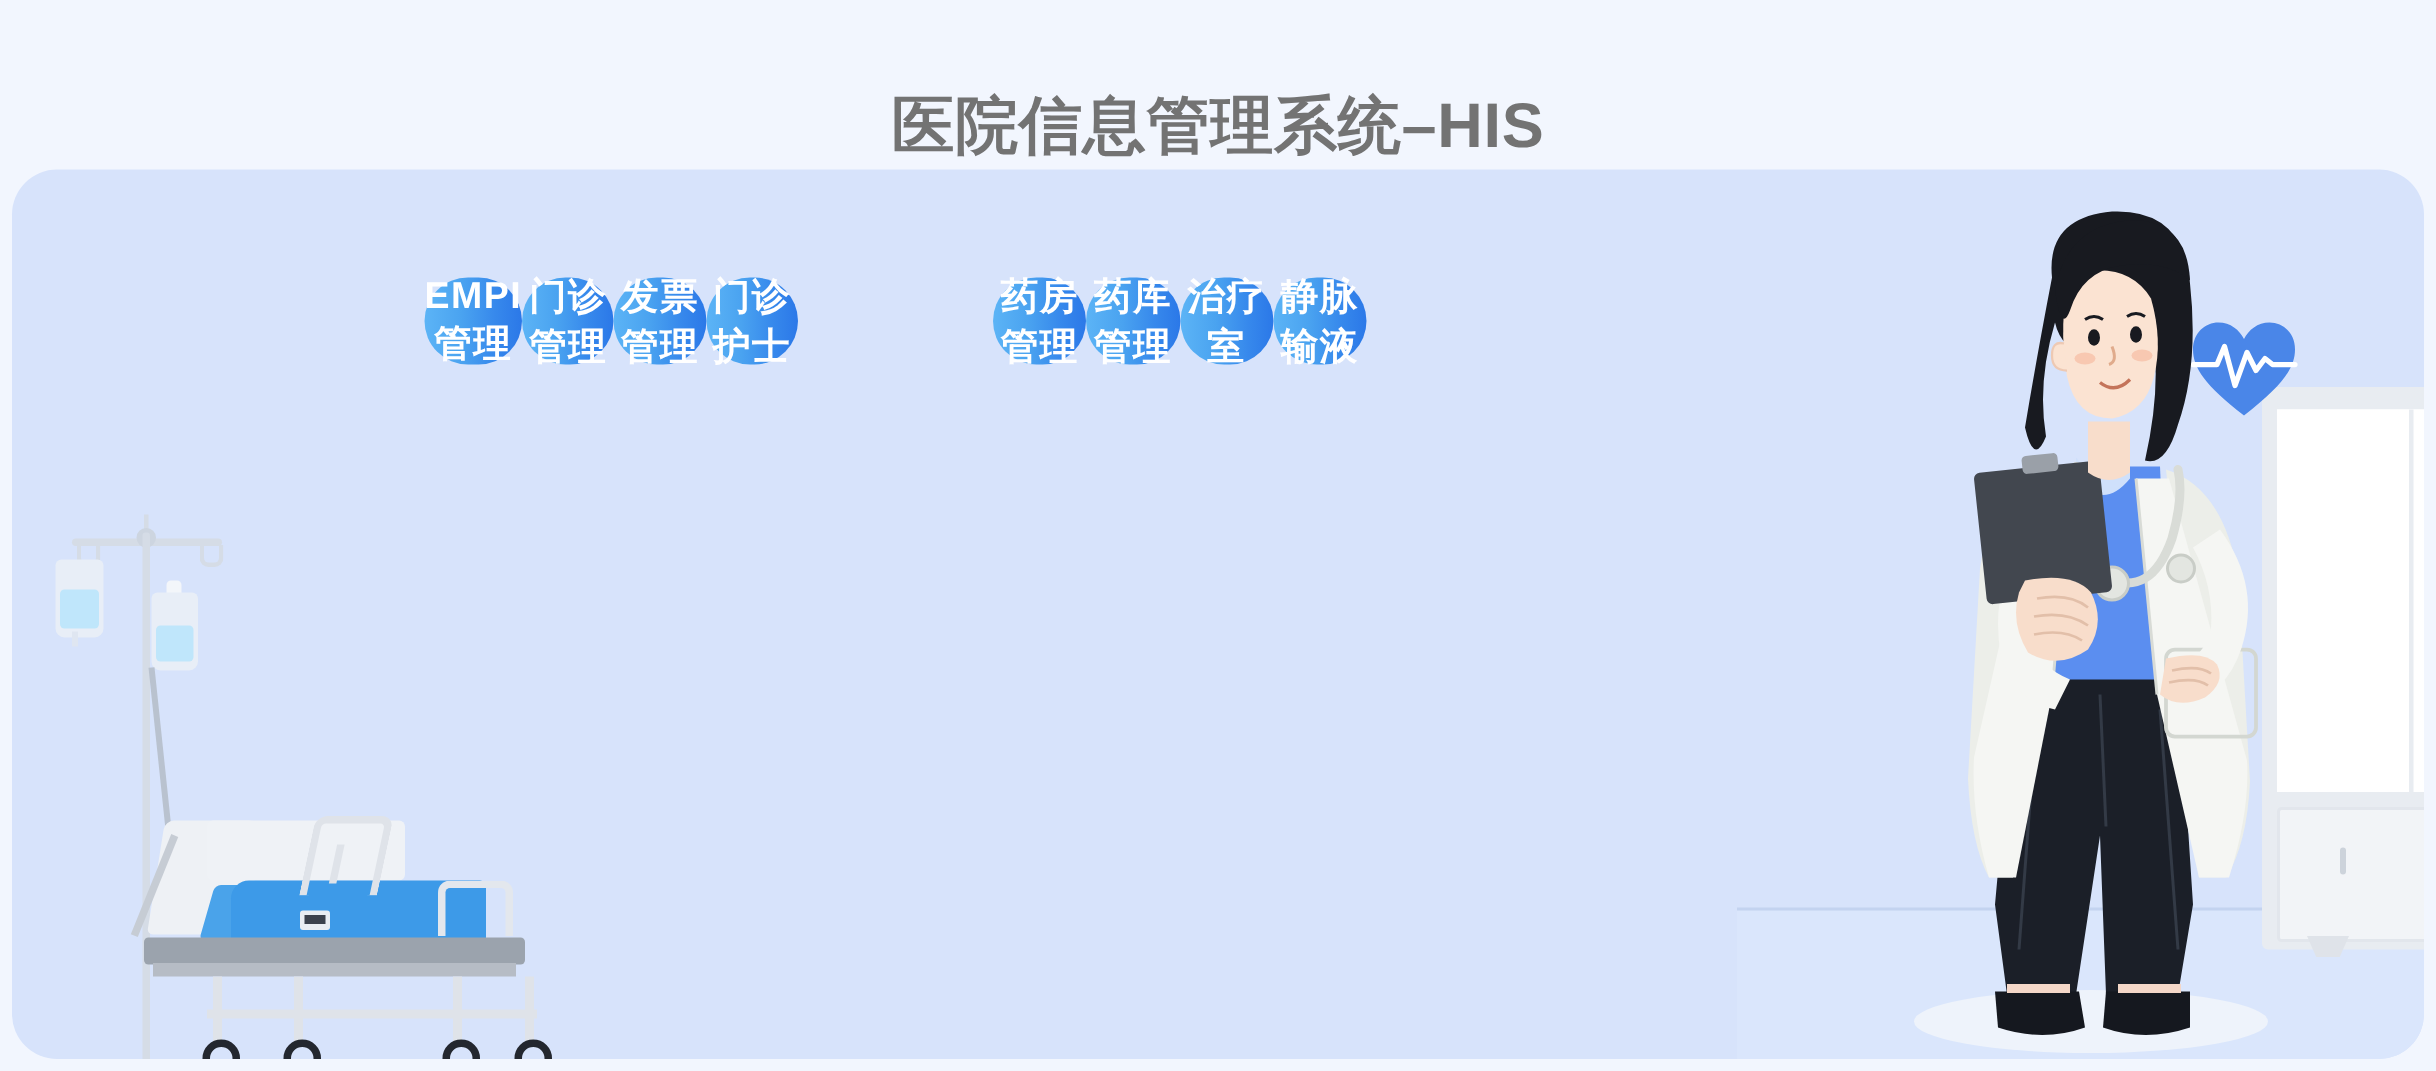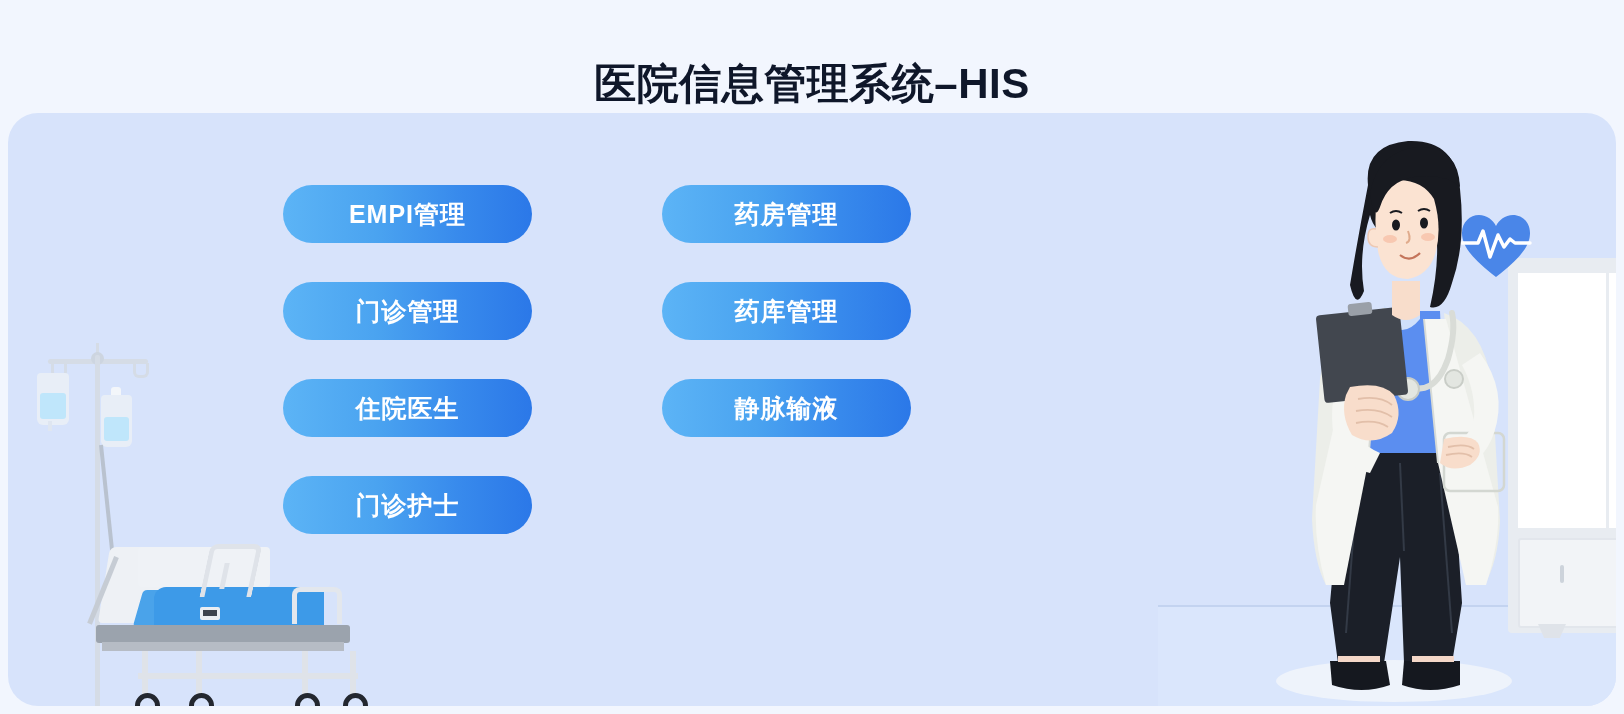--- a/index.html
+++ b/index.html
@@ -25,21 +25,21 @@
   
   .page-title {
     position: absolute;
     top: 32px;
     left: 0;
     width: 1624px;
     text-align: center;
     font-size: 42px;
     font-weight: 700;
     letter-spacing: 0.5px;
-    color: #0f172a;
+    color: #737373;
     line-height: 1.15;
     white-space: nowrap;
   }
 
   
   .panel {
     position: absolute;
     left: 8px;
     top: 113px;
     width: 1608px;
@@ -272,22 +272,21 @@
     left: 275px;
     top: 72px;
     width: 1022px;
     display: grid;
     grid-template-columns: repeat(3, 249px);
     column-gap: 130px;
     row-gap: 39px;
   }
   .grid-col {
     display: flex;
-    flex-direction: column;
-    row-gap: 39px;
+    row-gap: 55px;
   }
   .menu-btn {
     width: 249px;
     height: 58px;
     border: none;
     border-radius: 29px;
     background: linear-gradient(90deg, #5cb4f6 0%, #4aa3f0 38%, #3789ec 72%, #2b78e8 100%);
     color: #ffffff;
     font-family: "Liberation Sans", "DejaVu Sans", sans-serif;
     font-size: 25px;
@@ -436,27 +435,28 @@
 
         <path d="M162 60 Q170 18 210 14 Q250 12 252 54 Q236 40 206 44 Q180 48 172 74 Q166 90 162 60 Z" fill="#181a20"></path>
       </svg>
     </div>
 
     <div class="grid">
 
       <div class="grid-col">
         <button class="menu-btn">EMPI管理</button>
         <button class="menu-btn">门诊管理</button>
-        <button class="menu-btn">住院医生</button>
+        <button class="menu-btn">发票管理</button>
         <button class="menu-btn">门诊护士</button>
       </div>
 
       <div class="grid-col">
         <button class="menu-btn">药房管理</button>
         <button class="menu-btn">药库管理</button>
+        <button class="menu-btn">治疗室</button>
         <button class="menu-btn">静脉输液</button>
       </div>
 
       <div class="grid-col">
       </div>
 
     </div>
 
   </div>
 </div>

